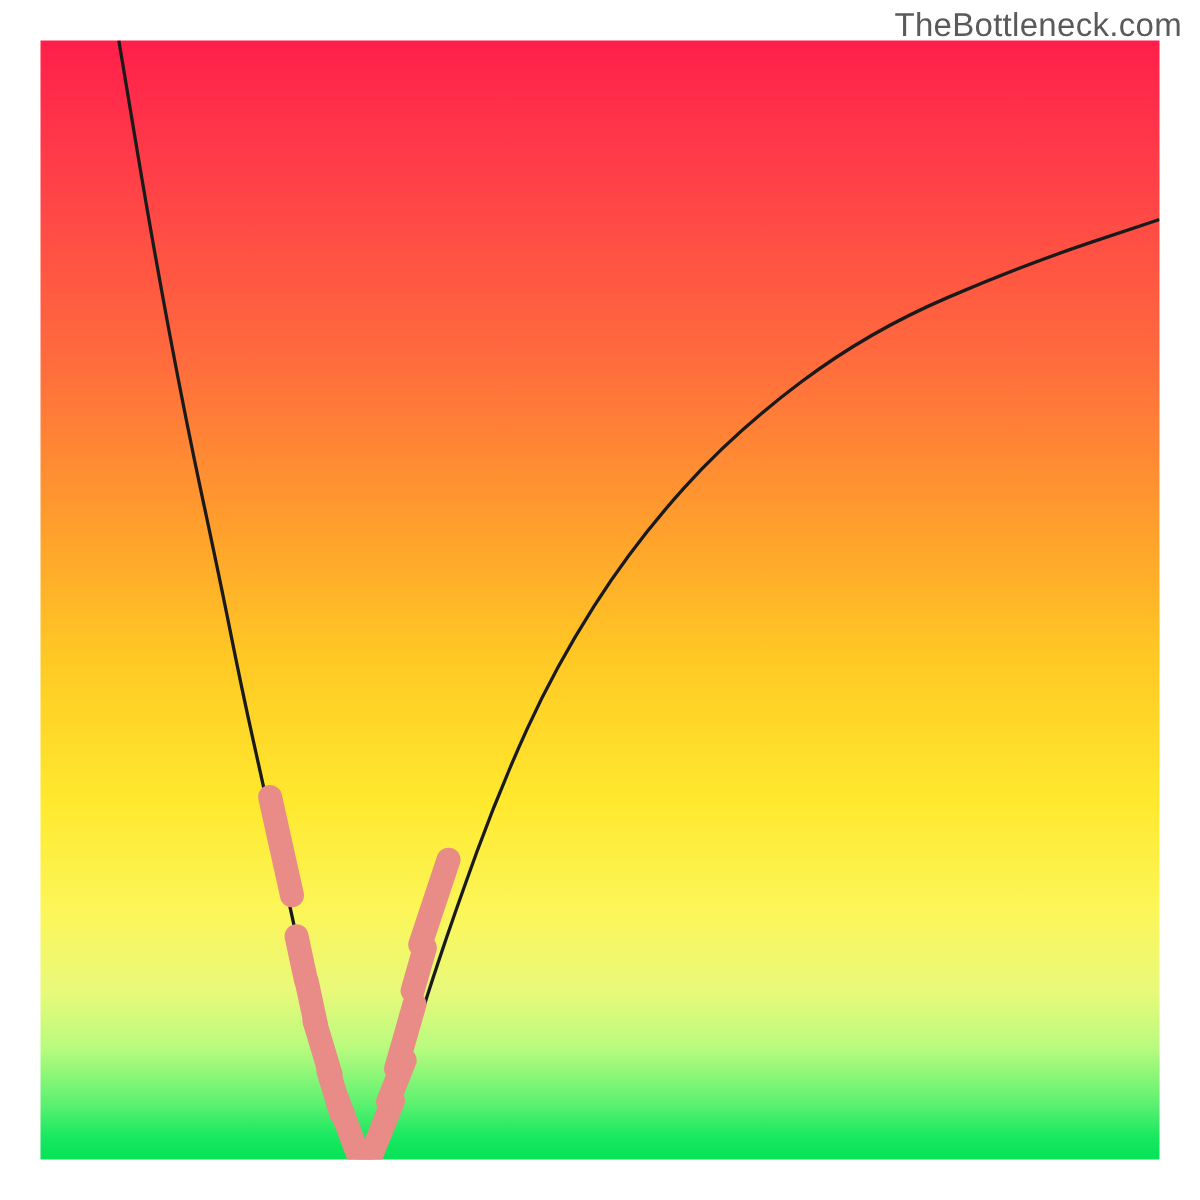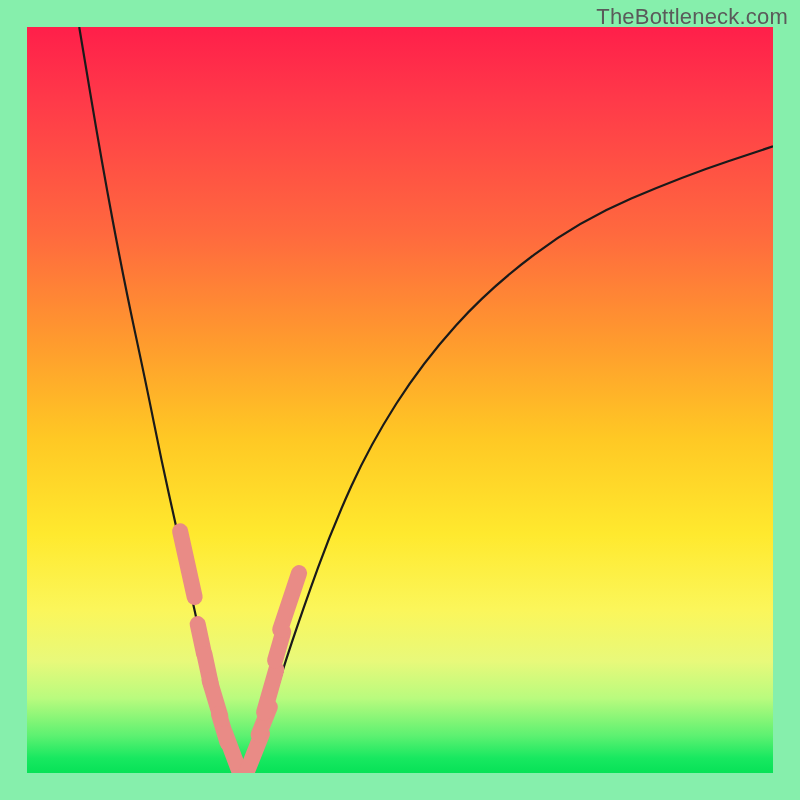--- a/index.html
+++ b/index.html
@@ -10,21 +10,21 @@
     overflow: hidden;
     background: #000;
     font-family: Arial, Helvetica, sans-serif;
   }
   .frame {
     position: absolute;
     left: 0;
     top: 0;
     width: 800px;
     height: 800px;
-    background: #86efac;
+    background: #ffffff;
   }
   .plot {
     position: absolute;
     left: 27px;
     top: 27px;
     width: 746px;
     height: 746px;
     
     background: linear-gradient(
       to bottom,

